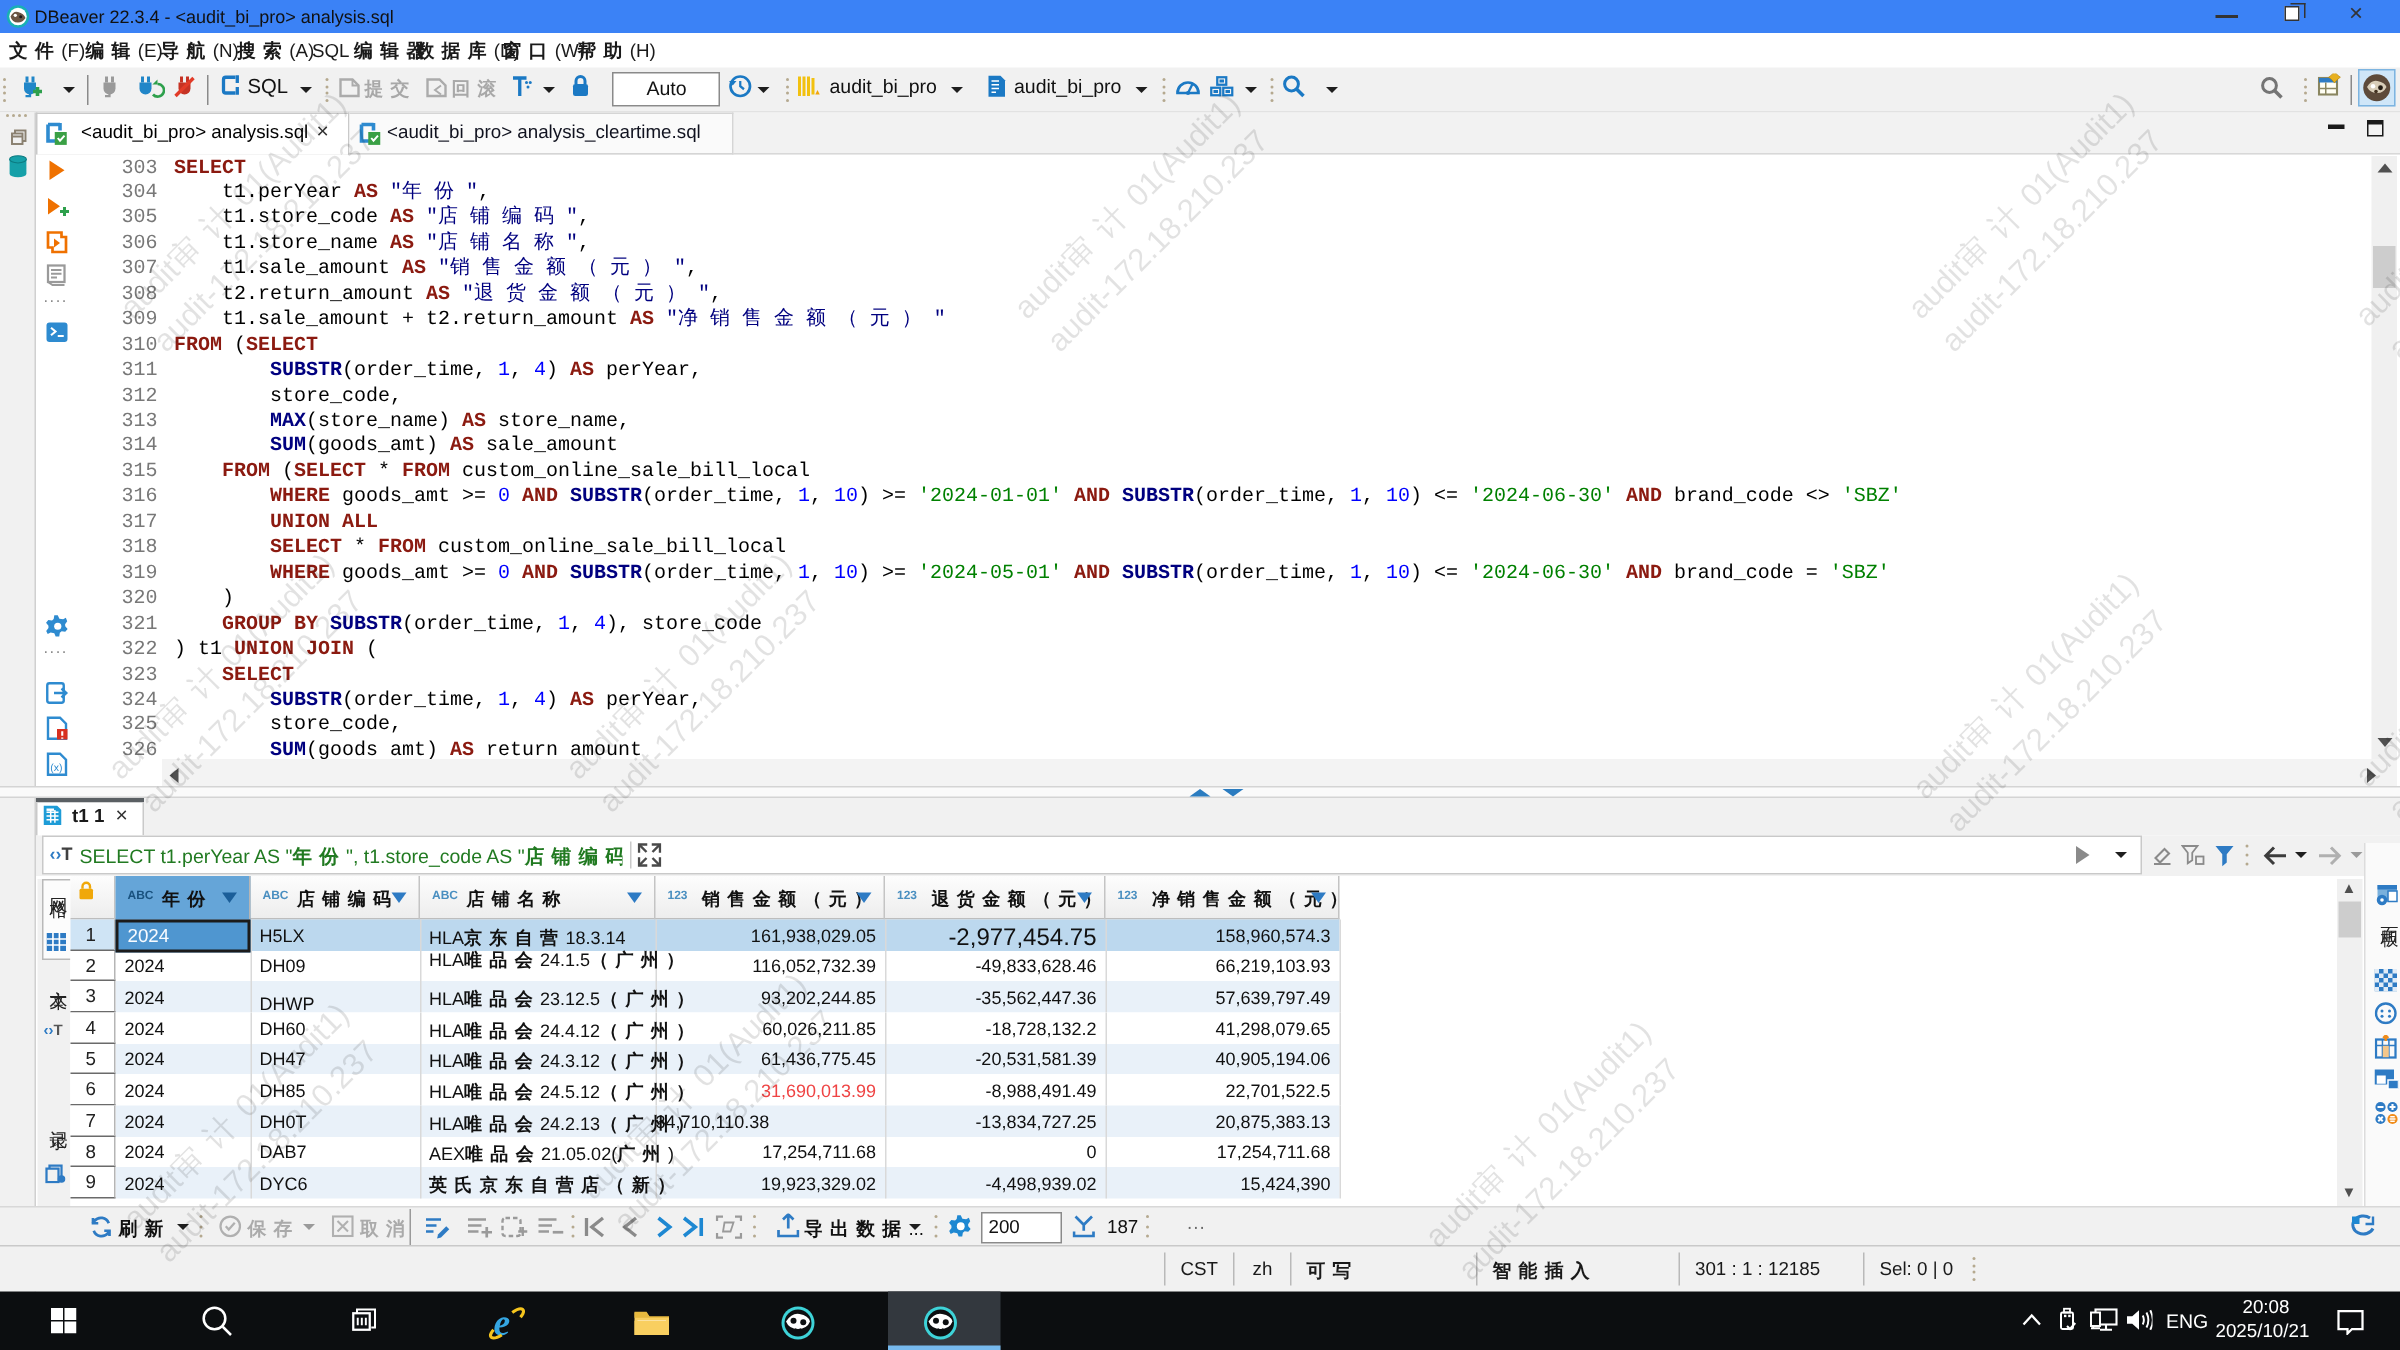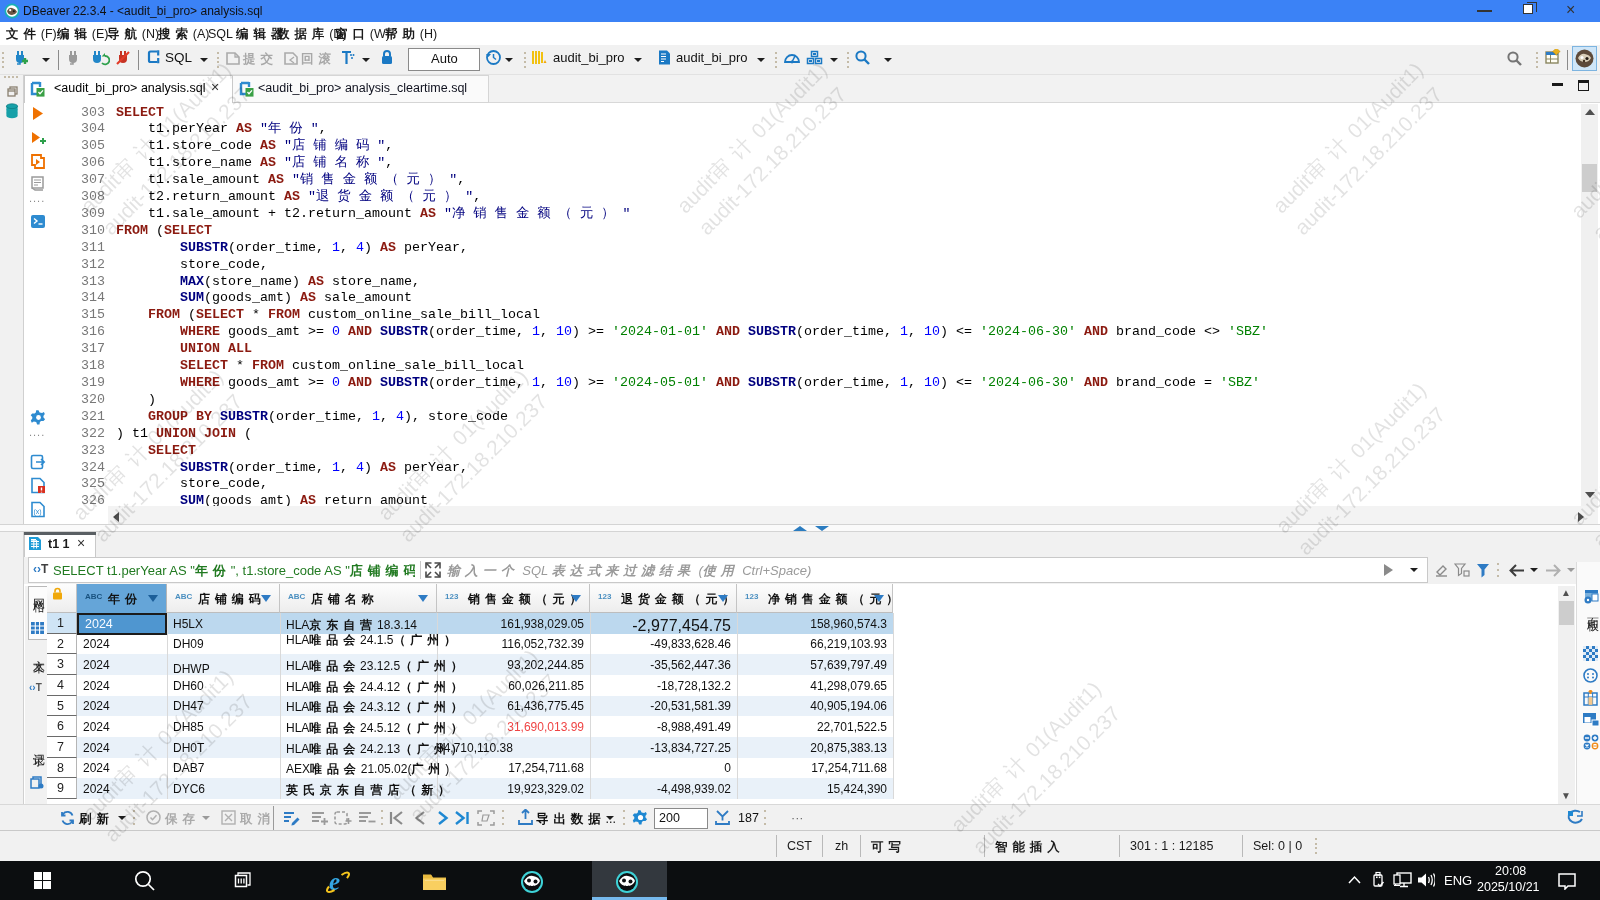--- a/index.html
+++ b/index.html
@@ -384,21 +384,20 @@
 </div>
 <div class="ab" style="left:24px;top:557px;width:1576px;height:27px;background:#f1f1f1">
  <div class="ab" style="left:4px;top:0;width:1400px;height:26px;background:#fff;border:1px solid #c9c9c9"></div>
  <div class="txt" style="left:9px;top:5px;font-size:12px;color:#2e7bc4;font-weight:bold">‹›<span style="color:#404040">T</span></div>
  <div class="txt" style="left:29px;top:4.5px;font-size:13px;color:#217a21;width:362px;overflow:hidden">SELECT t1.perYear AS "<span class="cjk">年份</span>", t1.store_code AS "<span class="cjk">店铺编码</span>", t1.st</div>
  <div class="vsep" style="left:396px;top:4px;height:18px"></div>
  <svg class="icon" style="left:401px;top:5px" width="16" height="16" viewBox="0 0 16 16">
       <path d="M9.5 1 H15 v5.5 M6.5 15 H1 V9.5 M15 9.5 V15 H9.5 M1 6.5 V1 h5.5" fill="none" stroke="#4a4a4a" stroke-width="1.6"></path>
       <path d="M14.7 1.3 L10 6 M1.3 14.7 L6 10 M14.7 14.7 L10 10 M1.3 1.3 L6 6" stroke="#4a4a4a" stroke-width="1.6"></path>
     </svg>
- <div class="txt" style="left:423px;top:4.5px;font-size:13px;color:#9a9a9a;font-style:italic"><span class="cjk">输入一个</span> SQL <span class="cjk">表达式来过滤结果</span> (<span class="cjk">使用</span> Ctrl+Space)</div>
  <div class="ab" style="left:1360px;top:7px;width:0;height:0;border-top:6px solid transparent;border-bottom:6px solid transparent;border-left:9px solid #8a8a8a"></div>
  <div class="icon tri-d" style="left:1386px;top:11px"></div>
  <svg class="icon" style="left:1410px;top:6px" width="15" height="15" viewBox="0 0 15 15">
       <path d="M3 9 L9 3 l3 3 -6 6z" fill="none" stroke="#8a8a8a" stroke-width="1.4"></path>
       <path d="M2 13 h11" stroke="#8a8a8a" stroke-width="1.4"></path>
     </svg>
  <svg class="icon" style="left:1430px;top:6px" width="16" height="15" viewBox="0 0 16 15">
       <path d="M1 1 h10 L7.5 5.5 v5 l-3 2 v-7z" fill="none" stroke="#8a8a8a" stroke-width="1.2"></path>
       <rect x="10" y="8" width="5" height="5" fill="none" stroke="#8a8a8a" stroke-width="1.2"></rect>
     </svg>

